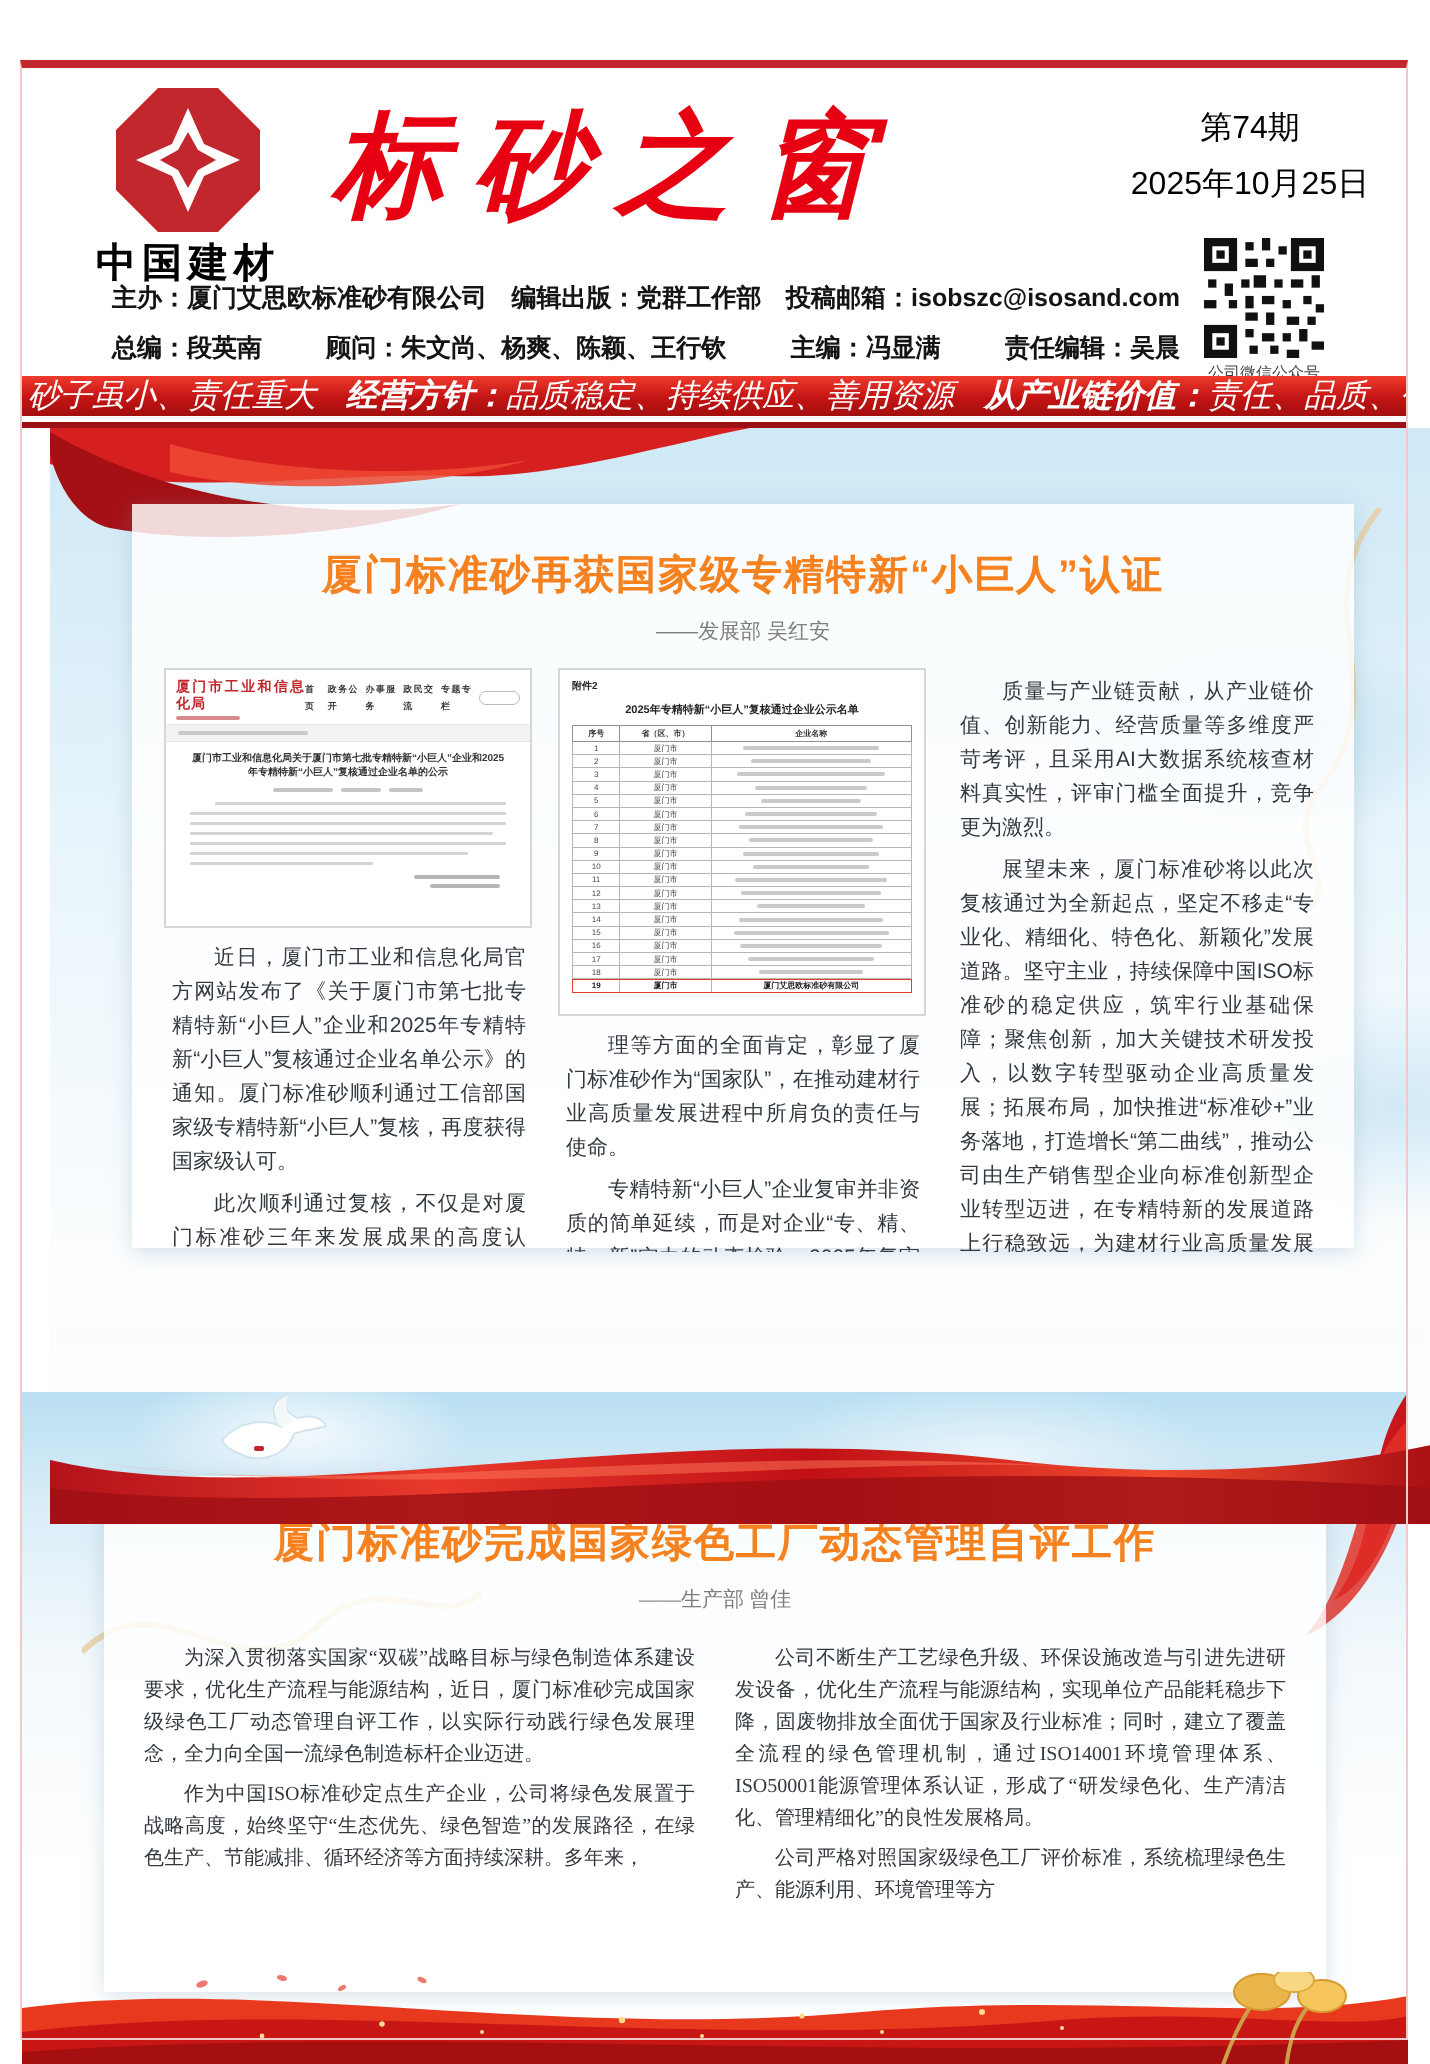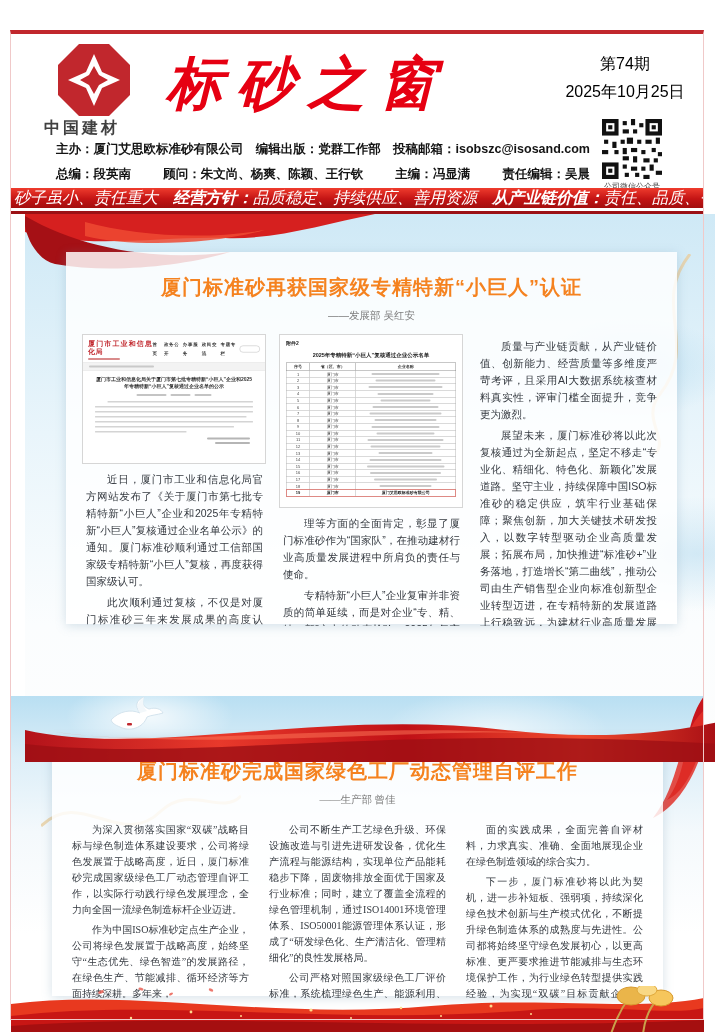--- a/index.html
+++ b/index.html
@@ -3,22 +3,22 @@
 <meta charset="utf-8">
 <style>
   html,body{margin:0;padding:0;background:#ffffff;}
   .page{position:relative;width:715px;height:1032px;background:#fff;overflow:hidden;
         font-family:"Liberation Sans",sans-serif;-webkit-font-smoothing:antialiased;}
   
   .frame{position:absolute;left:10px;top:30px;width:694px;height:990px;
          border:1px solid #f0c9c9;border-top:4px solid #c1272d;pointer-events:none;z-index:60;box-sizing:border-box;}
   
   .logo{position:absolute;left:56px;top:42px;width:76px;height:76px;}
-  .logo-text{position:absolute;left:44px;top:118px;width:100px;text-align:left;
-             font-size:16px;font-weight:bold;color:#404040;letter-spacing:3px;}
+  .logo-text{position:absolute;left:44px;top:118px;width:100px;text-align:center;
+             font-size:20px;font-weight:bold;color:#000000;letter-spacing:3px;}
   .mast-title{position:absolute;left:166px;top:42px;width:330px;height:82px;line-height:82px;
               font-family:"DejaVu Serif",serif;font-weight:bold;font-style:italic;
               font-size:57px;color:#e60012;letter-spacing:14px;white-space:nowrap;}
   .issue{position:absolute;left:540px;top:54px;width:170px;text-align:center;color:#000;}
   .issue .no{font-size:16px;margin-bottom:7px;}
   .issue .date{font-size:16px;}
   .qr{position:absolute;left:602px;top:119px;width:60px;height:60px;background:#fff;}
   .qr-caption{position:absolute;left:586px;top:181px;width:92px;text-align:center;font-size:8px;color:#444;}
   .info-row{position:absolute;left:56px;width:534px;display:flex;justify-content:space-between;
             font-size:12.5px;font-weight:600;color:#141414;white-space:nowrap;}
@@ -429,30 +429,26 @@
     </svg>
     <svg class="deco goldline" style="left:30px;top:70px;" width="200" height="90" viewBox="0 0 200 90">
       <path d="M0,60 C40,20 80,85 120,45 C150,18 180,50 200,30" fill="none" stroke="#e9cfa0" stroke-width="3"></path>
     </svg>
 
     <div class="panel panelB">
       <div class="art-title">厦门标准砂完成国家绿色工厂动态管理自评工作</div>
       <div class="byline">——生产部 曾佳</div>
       <div class="cols colsB">
         <div class="col">
-          <p>为深入贯彻落实国家“双碳”战略目标与绿色制造体系建设要求，公司将绿色发展置于战略高度，近日，厦门标准砂完成国家级绿色工厂动态管理自评工作，以实际行动践行绿色发展理念，全力向全国一流绿色制造标杆企业迈进。</p>
+          <p>为深入贯彻落实国家“双碳”战略目标与绿色制造体系建设要求，优化生产流程与能源结构，近日，厦门标准砂完成国家级绿色工厂动态管理自评工作，以实际行动践行绿色发展理念，全力向全国一流绿色制造标杆企业迈进。</p>
           <p>作为中国ISO标准砂定点生产企业，公司将绿色发展置于战略高度，始终坚守“生态优先、绿色智造”的发展路径，在绿色生产、节能减排、循环经济等方面持续深耕。多年来，</p>
         </div>
         <div class="col">
           <p>公司不断生产工艺绿色升级、环保设施改造与引进先进研发设备，优化生产流程与能源结构，实现单位产品能耗稳步下降，固废物排放全面优于国家及行业标准；同时，建立了覆盖全流程的绿色管理机制，通过ISO14001环境管理体系、ISO50001能源管理体系认证，形成了“研发绿色化、生产清洁化、管理精细化”的良性发展格局。</p>
           <p>公司严格对照国家级绿色工厂评价标准，系统梳理绿色生产、能源利用、环境管理等方</p>
-        </div>
-        <div class="col">
-          <p>面的实践成果，全面完善自评材料，力求真实、准确、全面地展现企业在绿色制造领域的综合实力。</p>
-          <p>下一步，厦门标准砂将以此为契机，进一步补短板、强弱项，持续深化绿色技术创新与生产模式优化，不断提升绿色制造体系的成熟度与先进性。公司都将始终坚守绿色发展初心，以更高标准、更严要求推进节能减排与生态环境保护工作，为行业绿色转型提供实践经验，为实现“双碳”目标贡献企业力量。</p>
         </div>
       </div>
     </div>
 
     <svg class="deco waveBottom" height="50" viewBox="0 0 693 50" preserveAspectRatio="none">
       <path d="M0,18 C120,2 260,34 420,20 C540,10 620,26 693,12 L693,50 L0,50 Z" fill="#e8391f"></path>
       <path d="M0,30 C150,12 330,40 520,24 C600,18 660,30 693,22 L693,50 L0,50 Z" fill="#c41414" opacity=".92"></path>
       <path d="M0,40 C200,26 420,46 693,34 L693,50 L0,50 Z" fill="#a50f10"></path>
       <g fill="#ffd98c">
         <circle cx="180" cy="26" r="1.4"></circle>

